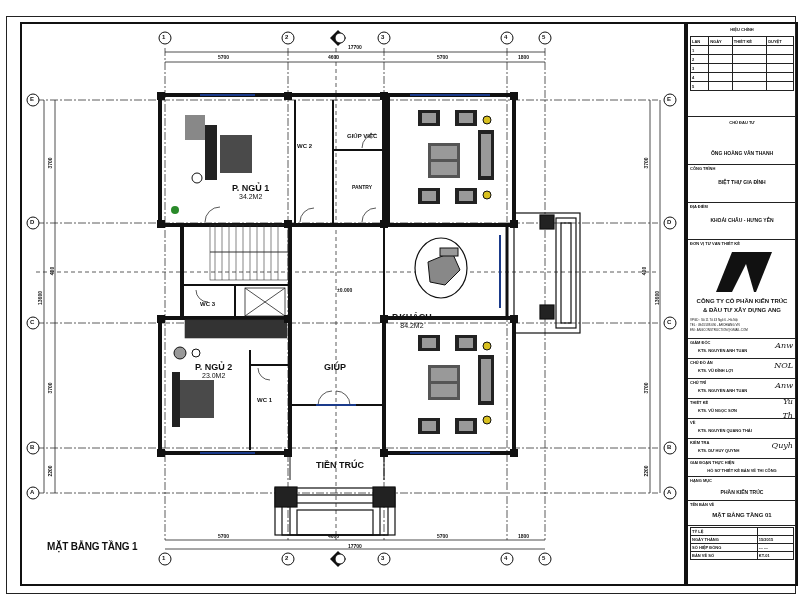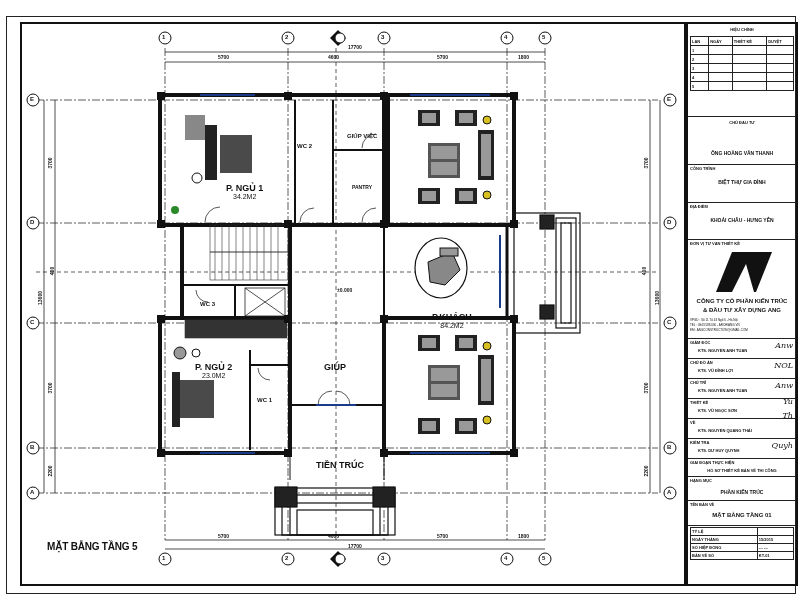--- a/index.html
+++ b/index.html
@@ -285,41 +285,41 @@
   <span class="lbl small" style="left:44px;top:385px;font-size:5px;transform:rotate(-90deg)">3700</span>
   <span class="lbl small" style="left:44px;top:468px;font-size:5px;transform:rotate(-90deg)">2200</span>
   <span class="lbl small" style="left:33px;top:295px;font-size:5px;transform:rotate(-90deg)">13600</span>
   <span class="lbl small" style="left:640px;top:160px;font-size:5px;transform:rotate(-90deg)">3700</span>
   <span class="lbl small" style="left:640px;top:268px;font-size:5px;transform:rotate(-90deg)">400</span>
   <span class="lbl small" style="left:640px;top:385px;font-size:5px;transform:rotate(-90deg)">3700</span>
   <span class="lbl small" style="left:640px;top:468px;font-size:5px;transform:rotate(-90deg)">2200</span>
   <span class="lbl small" style="left:650px;top:295px;font-size:5px;transform:rotate(-90deg)">13600</span>
   <span class="lbl small" style="left:337px;top:287px;font-size:5px">±0.000</span>
 
-  <div class="lbl room" style="left:226px;top:183px">
+  <div class="lbl room" style="left:232px;top:183px">
     <span>P. NGỦ 1</span>
     <span class="area">34.2M2</span>
   </div>
   <div class="lbl room" style="left:297px;top:143px;font-size:6px">WC 2</div>
   <div class="lbl room" style="left:347px;top:133px;font-size:6px">GIÚP VIỆC</div>
   <div class="lbl room" style="left:352px;top:184px;font-size:5px">PANTRY</div>
   <div class="lbl room" style="left:200px;top:301px;font-size:6px">WC 3</div>
   <div class="lbl room" style="left:195px;top:362px">
     <span>P. NGỦ 2</span>
     <span class="area">23.0M2</span>
   </div>
   <div class="lbl room" style="left:257px;top:397px;font-size:6px">WC 1</div>
   <div class="lbl room" style="left:324px;top:362px">GIÚP</div>
-  <div class="lbl room" style="left:432px;top:312px">
+  <div class="lbl room" style="left:392px;top:312px">
     <span>P.KHÁCH</span>
     <span class="area">84.2M2</span>
   </div>
   <div class="lbl room" style="left:316px;top:460px">TIỀN TRÚC</div>
 
-  <div class="title-plan">MẶT BẰNG TẦNG 5</div>
+  <div class="title-plan">MẶT BẰNG TẦNG 1</div>
 
   <div class="tb">
     <div class="val" style="top:3px;font-size:4px">HIỆU CHỈNH</div>
     <table class="rev-table">
       <tbody>
           <tr>
         <td>LẦN</td>
         <td>NGÀY</td>
         <td>THIẾT KẾ</td>
         <td>DUYỆT</td>

